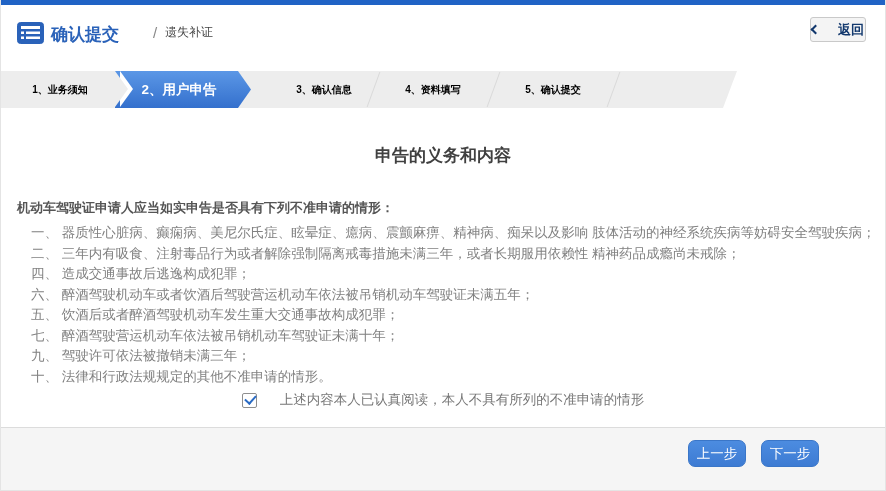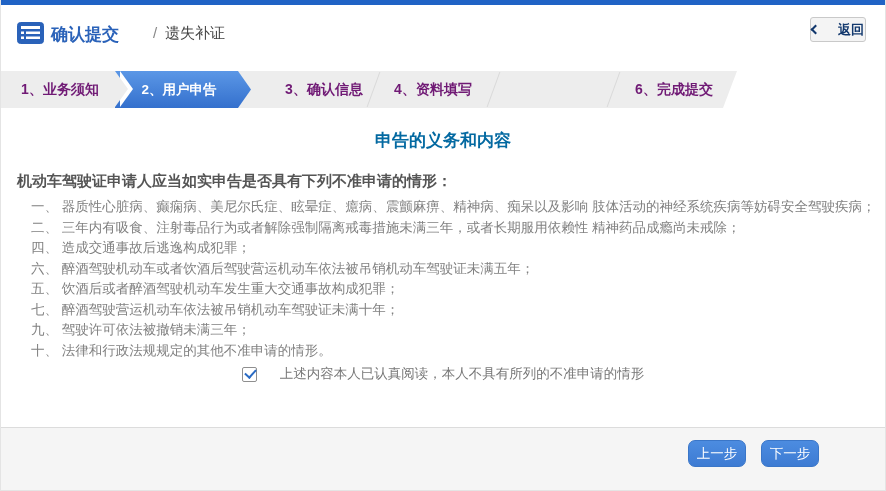--- a/index.html
+++ b/index.html
@@ -7,47 +7,47 @@
   body { font-family:"Liberation Sans","DejaVu Sans",sans-serif; }
   .page { position:relative; width:886px; height:491px; background:#fff;
           border:1px solid #e4e4e4; border-top:none; overflow:hidden; }
   
   .topbar { height:5px; background:#2063c5; }
   
   .header { position:relative; height:58px; background:#fff; }
   .hdr-icon { position:absolute; left:16px; top:17px; width:27px; height:22px; }
   .hdr-title { position:absolute; left:50px; top:18px; font-size:17px; font-weight:bold; color:#2a62b9; }
   .hdr-sep { position:absolute; left:152px; top:19px; font-size:15px; color:#888; }
-  .hdr-crumb { position:absolute; left:164px; top:19px; font-size:15px; color:#444; }
+  .hdr-crumb { position:absolute; left:164px; top:19px; font-size:12px; color:#444; }
   .back-btn { position:absolute; right:19px; top:12px; width:56px; height:25px;
               background:#f4f4f4; border:1px solid #c9c9c9; border-radius:3px;
               display:flex; align-items:center; justify-content:center; gap:18px;
               font-size:13px; font-weight:bold; color:#12386d; cursor:pointer; }
   .chev-left { width:7px; height:7px; border-left:2px solid #12386d; border-bottom:2px solid #12386d;
                transform:rotate(45deg); margin-right:1px; }
   
   .tabs { position:relative; height:37px; margin-top:8px; background:#fff; }
   .tabs-bg { position:absolute; left:0; top:0; width:736px; height:37px; background:#ededed;
              clip-path:polygon(0 0,100% 0,calc(100% - 14px) 100%,0 100%); }
   .step { position:absolute; top:0; height:37px; line-height:37px; text-align:center;
-          font-size:14px; font-weight:bold; color:#701a75; cursor:pointer; }
+          font-size:10px; font-weight:bold; color:#000000; cursor:pointer; }
   .step-active { position:absolute; left:114px; top:0; width:136px; height:37px;
                  background:linear-gradient(#5b97e6,#3470cd);
                  clip-path:polygon(0 0,calc(100% - 13px) 0,100% 50%,calc(100% - 13px) 100%,0 100%);
                  display:flex; align-items:center; justify-content:center; padding-right:8px;
                  font-size:13.5px; font-weight:bold; color:#fff; cursor:pointer; }
   .tri { position:absolute; top:0; width:0; height:0;
          border-top:18.5px solid transparent; border-bottom:18.5px solid transparent; }
   .tri-white { left:119px; border-left:13px solid #fff; }
   .tri-gray  { left:114px; border-left:13px solid #ededed; }
   .sep { position:absolute; top:1px; height:35px; width:1px; background:#d9d9d9; transform:skewX(-20deg); }
   
   .content { position:relative; }
-  .page-title { margin-top:21px; text-align:center; font-size:17px; font-weight:bold; color:#0369a1; }
-  .intro { margin:20px 16px 0 16px; font-size:15px; font-weight:bold; color:#555; }
+  .page-title { margin-top:36px; text-align:center; font-size:17px; font-weight:bold; color:#404040; }
+  .intro { margin:32px 16px 0 16px; font-size:13px; font-weight:bold; color:#555; }
   .rule-list { list-style:none; margin:6px 10px 0 30px; }
   .rule-list li { font-size:13.5px; color:#818181; line-height:20.5px; white-space:nowrap; }
   .agree-row { margin-top:4px; text-align:center; font-size:13.5px; color:#777;
                display:flex; align-items:center; justify-content:center; gap:23px; cursor:pointer; }
   .cbx { position:relative; width:15px; height:15px; background:#fff; border:1px solid #8f8f8f;
          border-radius:2px; display:inline-block; }
   .cbx.checked::after { content:""; position:absolute; left:2px; top:1px; width:9px; height:5px;
          border-left:2px solid #2a6bc4; border-bottom:2px solid #2a6bc4; transform:rotate(-48deg); }
   
   .footer { position:absolute; left:0; right:0; bottom:0; height:63px; background:#f5f5f5;
@@ -86,22 +86,22 @@
   <div class="tabs">
     <div class="tabs-bg"></div>
     <div class="step" style="left:0;width:118px;">1、业务须知</div>
     <div class="step-active">2、用户申告</div>
     <div class="tri tri-white"></div>
     <div class="tri tri-gray"></div>
     <div class="step" style="left:264px;width:118px;">3、确认信息</div>
     <div class="sep" style="left:372px;"></div>
     <div class="step" style="left:373px;width:118px;">4、资料填写</div>
     <div class="sep" style="left:492px;"></div>
+    <div class="step" style="left:493px;width:118px;">5、确认提交</div>
     <div class="sep" style="left:612px;"></div>
-    <div class="step" style="left:613px;width:120px;">6、完成提交</div>
   </div>
 
   <div class="content">
     <div class="page-title">申告的义务和内容</div>
     <div class="intro">机动车驾驶证申请人应当如实申告是否具有下列不准申请的情形：</div>
     <ul class="rule-list">
       <li>一、 器质性心脏病、癫痫病、美尼尔氏症、眩晕症、癔病、震颤麻痹、精神病、痴呆以及影响 肢体活动的神经系统疾病等妨碍安全驾驶疾病；</li>
       <li>二、 三年内有吸食、注射毒品行为或者解除强制隔离戒毒措施未满三年，或者长期服用依赖性 精神药品成瘾尚未戒除；</li>
       <li>四、 造成交通事故后逃逸构成犯罪；</li>
       <li>六、 醉酒驾驶机动车或者饮酒后驾驶营运机动车依法被吊销机动车驾驶证未满五年；</li>

